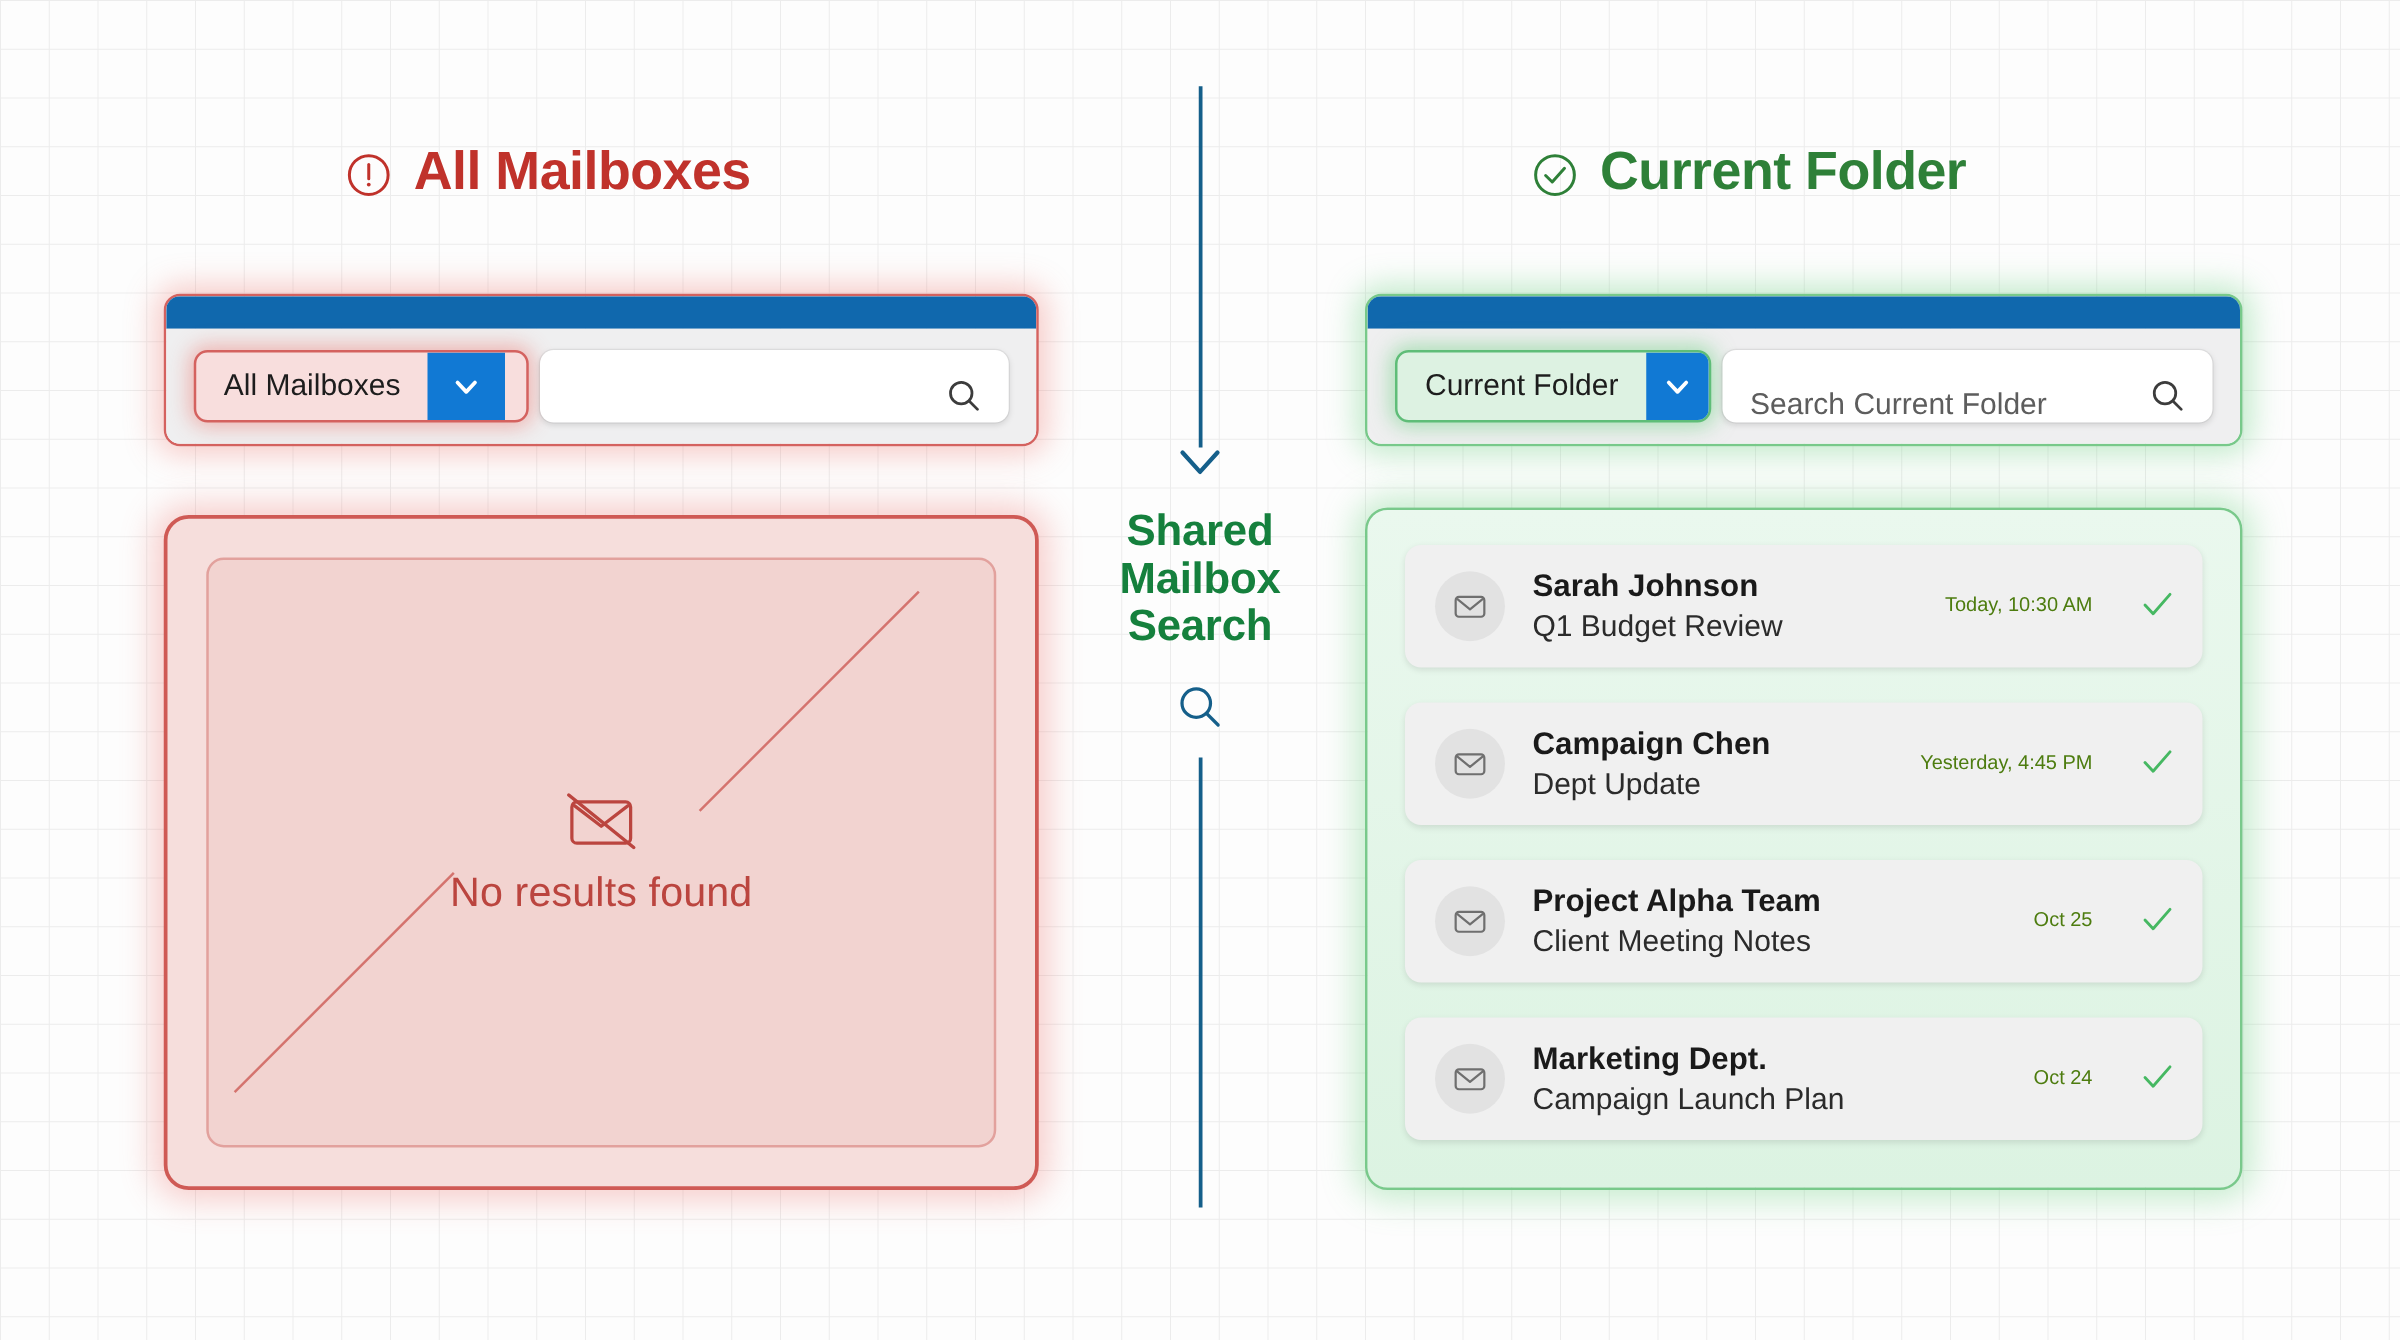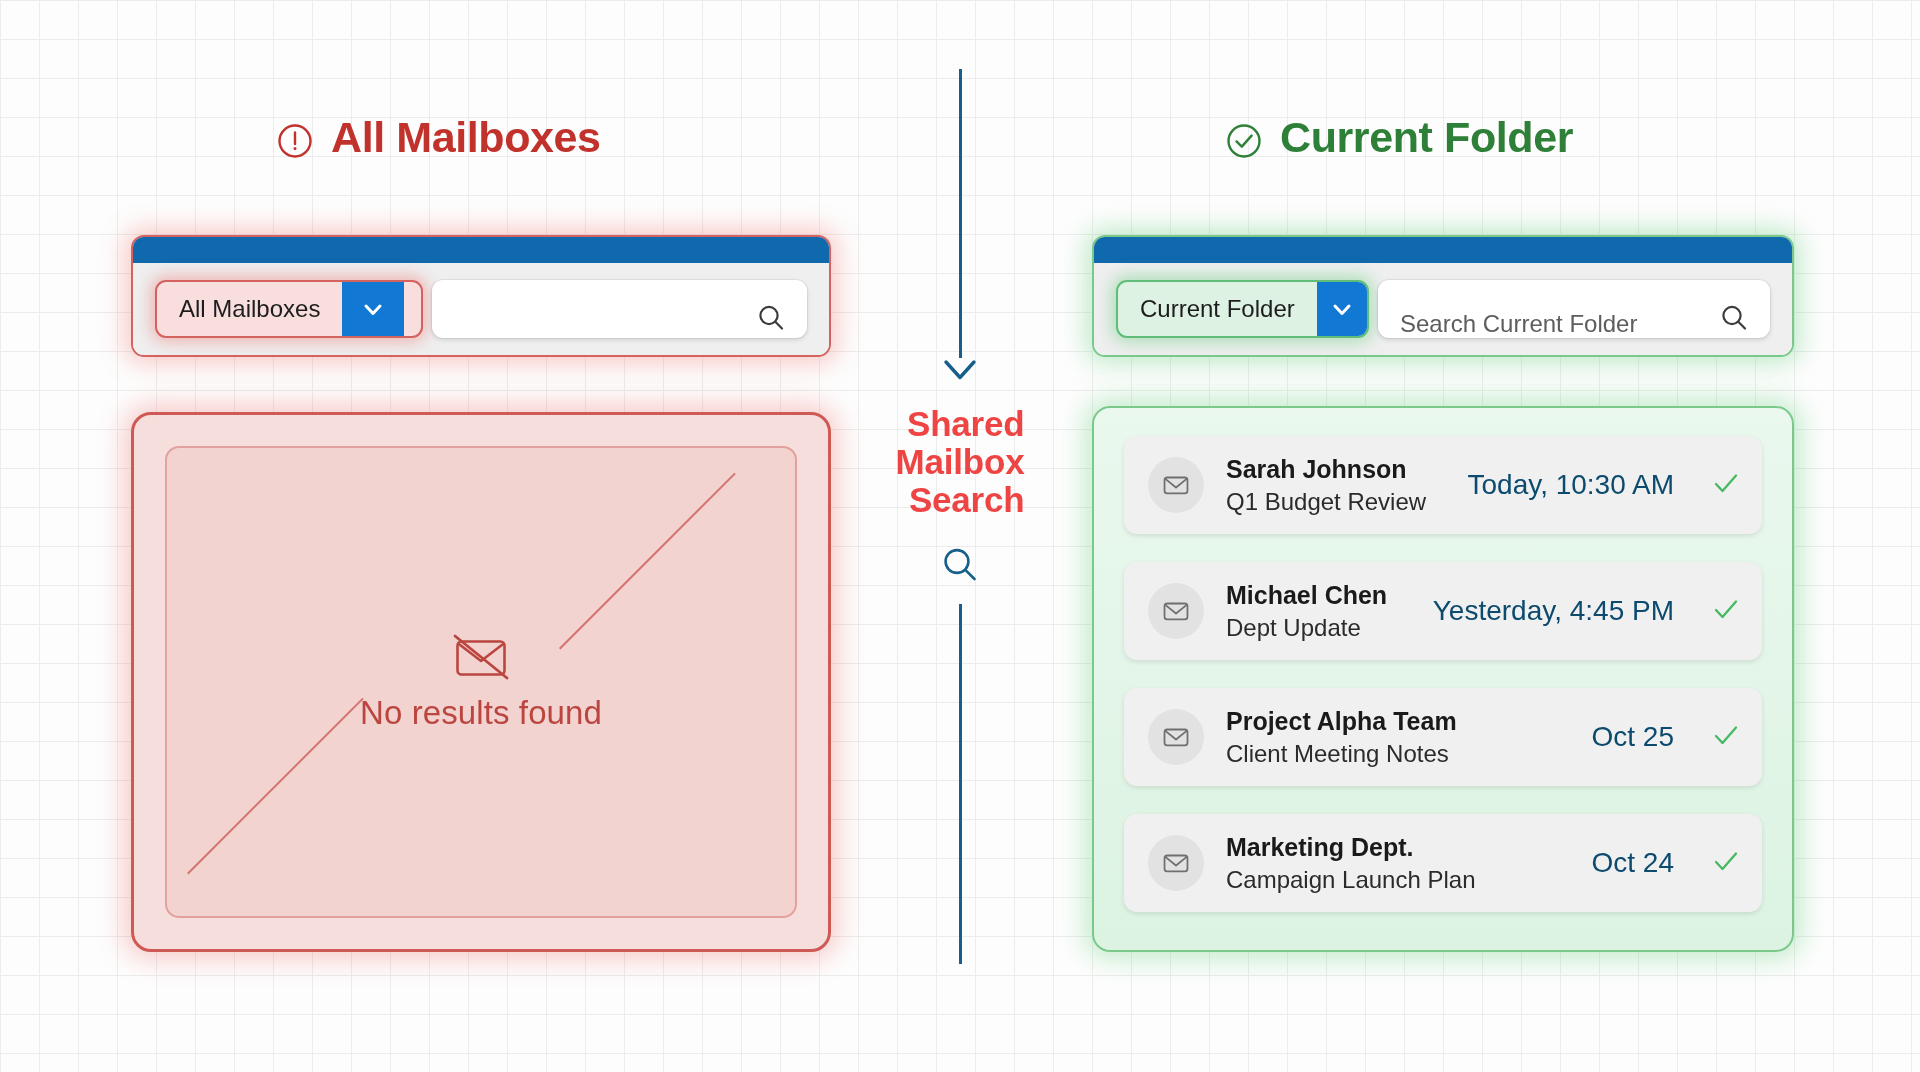--- a/index.html
+++ b/index.html
@@ -209,22 +209,22 @@
     width: 3px;
     background: #155f8a;
   }
   #vline-top { height: 289px; margin-top: 69px; }
   #vline-bottom { height: 360px; margin-top: 14px; }
   .arrowhead { margin-top: -1px; }
   #center-caption {
     margin-top: 18px;
     font-size: 35px;
     font-weight: bold;
-    color: #ef4444;
-    text-align: right;
+    color: #15803d;
+    text-align: center;
     line-height: 1.08;
     letter-spacing: -0.2px;
   }
   #center-mag { margin-top: 26px; }
 
   
   #results-card {
     position: absolute;
     left: 1092px;
     top: 406px;
@@ -274,22 +274,22 @@
     color: #1a1a1a;
     white-space: nowrap;
   }
   .row-subject {
     font-size: 24px;
     color: #2b2b2b;
     white-space: nowrap;
   }
   .row-time {
     flex: none;
-    font-size: 28px;
-    color: #0c4a6e;
+    font-size: 16px;
+    color: #4d7c0f;
     white-space: nowrap;
   }
   .row-check {
     flex: none;
     margin-left: 16px;
   }
 </style>
 </head>
 <body>
 
@@ -422,21 +422,21 @@
     </div>
 
     <div class="result-row">
       <span class="avatar">
         <svg viewBox="0 0 34 34" width="30" height="30">
           <rect x="4" y="8.5" width="26" height="18" rx="3" fill="none" stroke="#6f6f6f" stroke-width="2"></rect>
           <polyline points="5.6,10.6 17,19.8 28.4,10.6" fill="none" stroke="#6f6f6f" stroke-width="2" stroke-linecap="round" stroke-linejoin="round"></polyline>
         </svg>
       </span>
       <span class="row-texts">
-        <span class="row-sender">Michael Chen</span>
+        <span class="row-sender">Campaign Chen</span>
         <span class="row-subject">Dept Update</span>
       </span>
       <span class="row-time">Yesterday, 4:45 PM</span>
       <span class="row-check">
         <svg viewBox="0 0 28 28" width="28" height="28">
           <polyline points="4,15 10.5,22 24,6.5" fill="none" stroke="#46b862" stroke-width="2.3" stroke-linecap="round" stroke-linejoin="round"></polyline>
         </svg>
       </span>
     </div>
 

